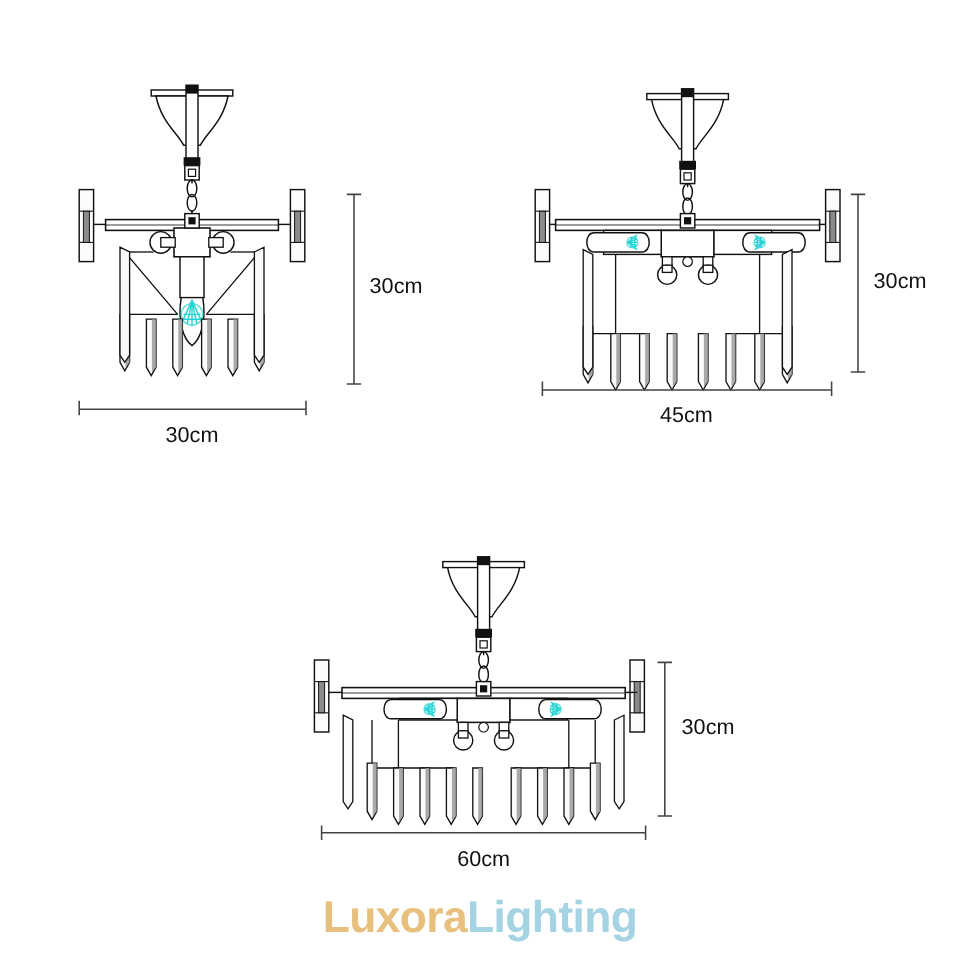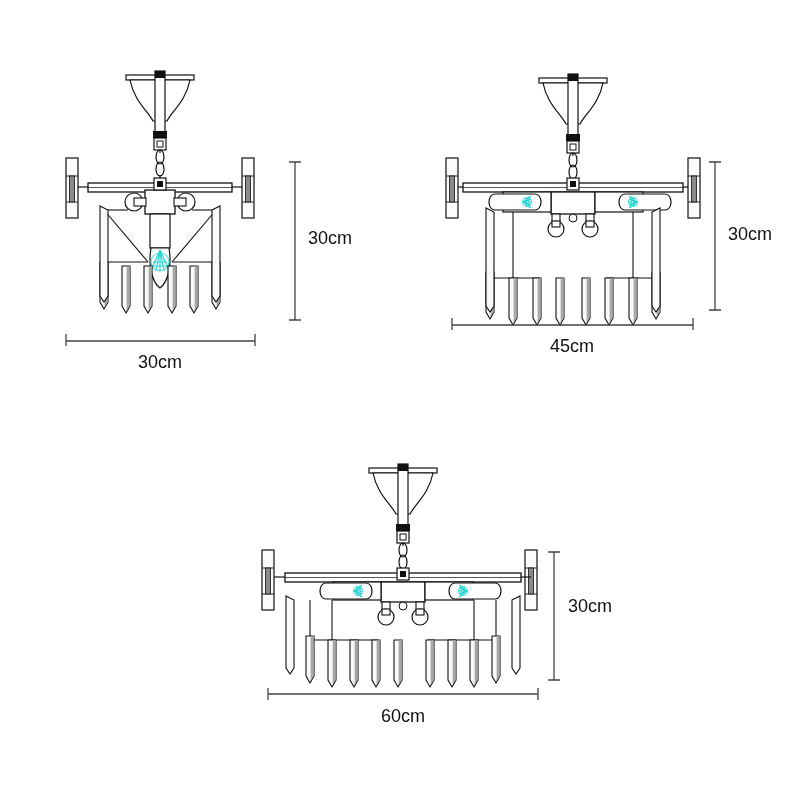--- a/index.html
+++ b/index.html
@@ -249,14 +249,17 @@
         <text class="dimlabel" x="403" y="722" text-anchor="middle">60cm</text>
       </g>
 
       <g>
         <path d="M 548 552 L 560 552 M 554 552 L 554 680 M 548 680 L 560 680" stroke="#444" stroke-width="1.3" fill="none"></path>
         <text class="dimlabel" x="568" y="612">30cm</text>
       </g>
     </g>
   </svg>
 
+  <div class="logo">
+    <span style="color:#e8c07d">Luxora</span><span style="color:#a4d4e4">Lighting</span>
+  </div>
 
 </div>
 
 </body></html>

